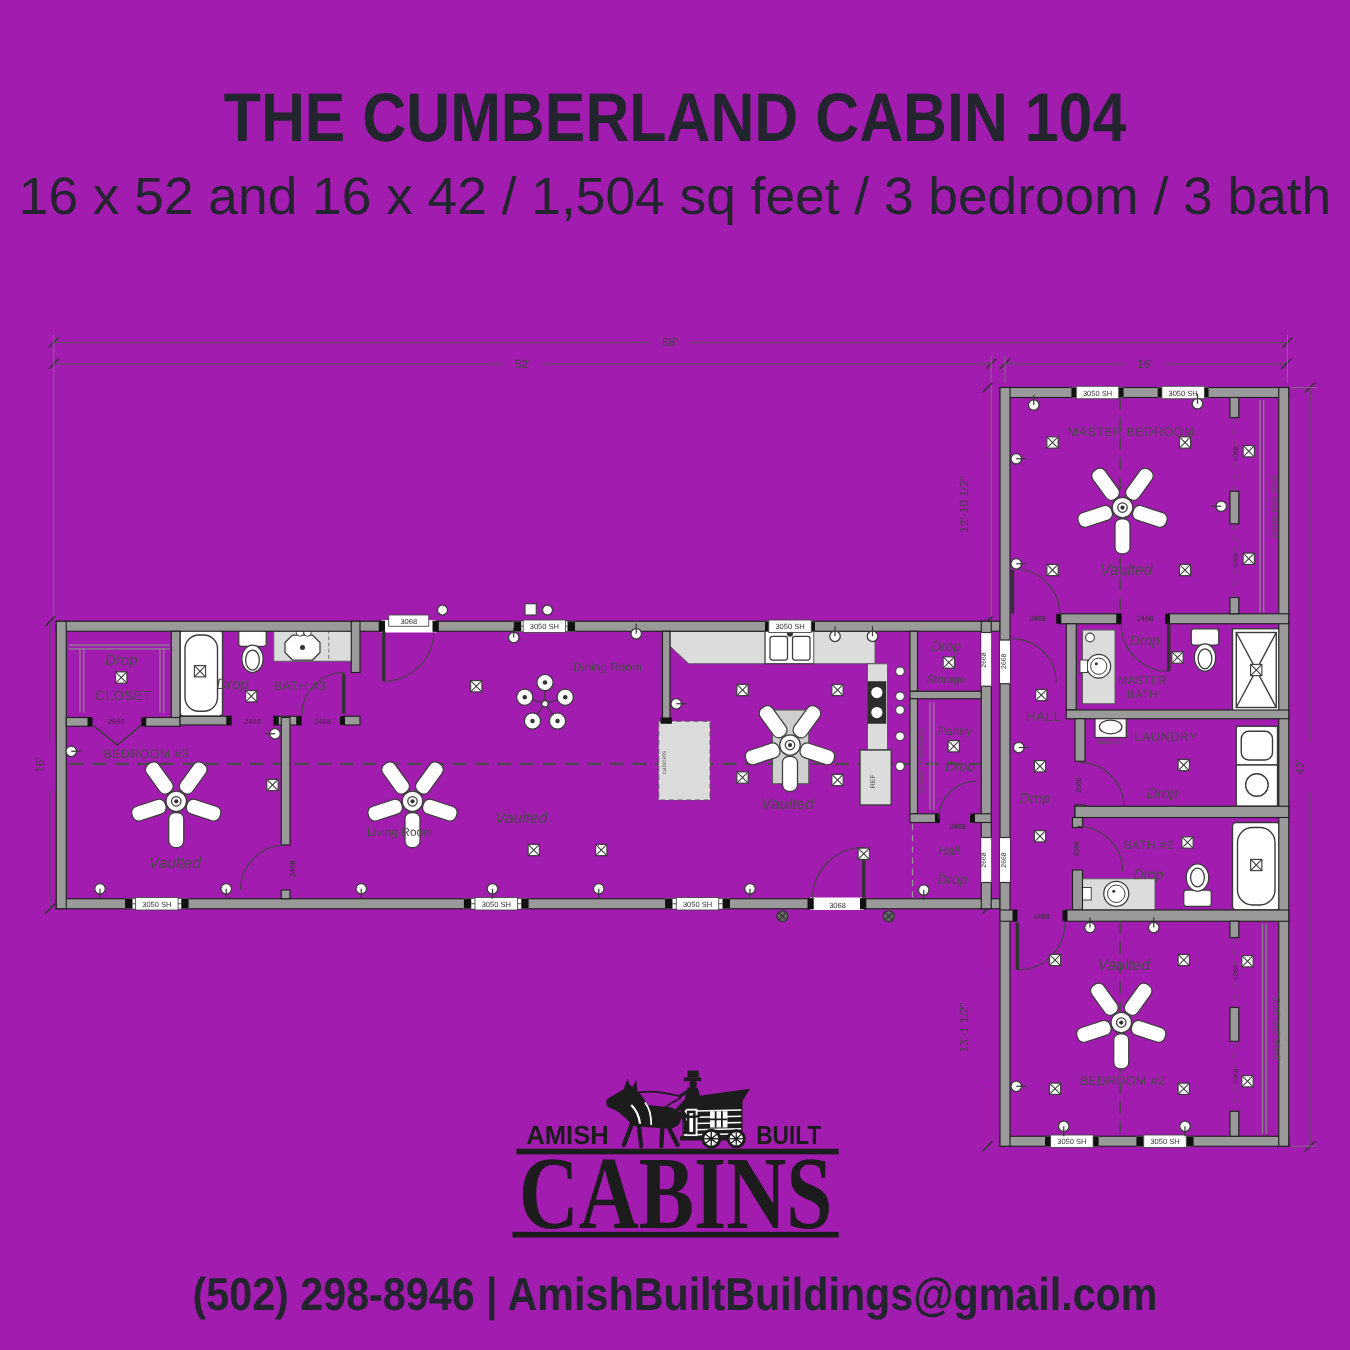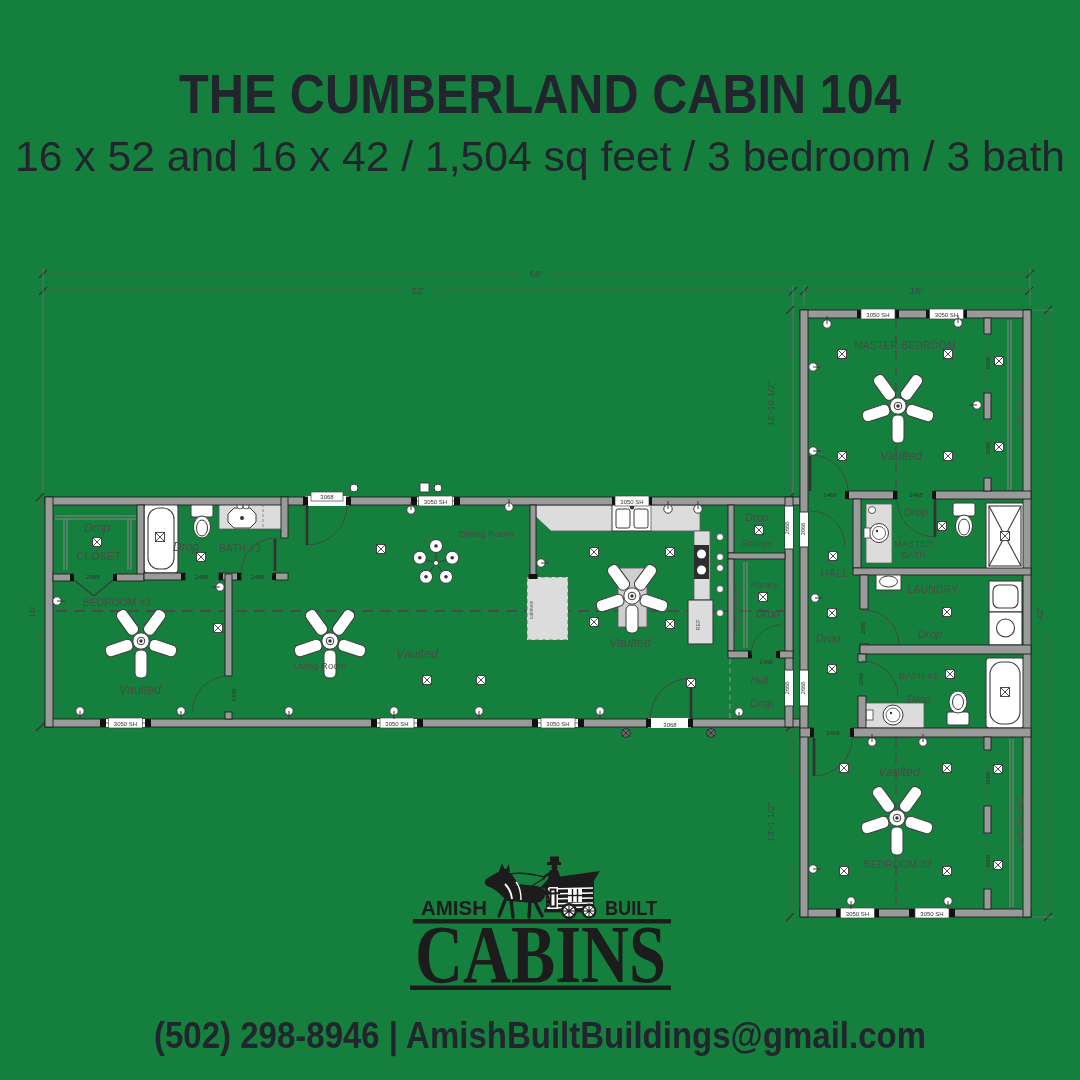--- a/index.html
+++ b/index.html
@@ -1,17 +1,17 @@
 <!DOCTYPE html>
 <html><head>
 <meta charset="utf-8">
 <title>The Cumberland Cabin 104</title>
 <style>
 html,body{margin:0;padding:0;background:#fff;}
-#page{width:1080px;height:1080px;position:relative;background:#15803d;overflow:hidden;}
+#page{width:1080px;height:1080px;position:relative;background:#a21caf;overflow:hidden;}
 </style>
 </head>
 <body>
 
 <div id="page">
 <svg width="1080" height="1080" viewBox="0 0 1080 1080" xmlns="http://www.w3.org/2000/svg">
 
 <text x="540" y="113" font-family="Liberation Sans, sans-serif" font-size="55" font-weight="bold" font-style="normal" text-anchor="middle" fill="#22252d" letter-spacing="0" textLength="722" lengthAdjust="spacingAndGlyphs">THE CUMBERLAND CABIN 104</text>
 
 <text x="540" y="171" font-family="Liberation Sans, sans-serif" font-size="42" font-weight="normal" font-style="normal" text-anchor="middle" fill="#22252d" letter-spacing="0" textLength="1050" lengthAdjust="spacingAndGlyphs">16 x 52 and 16 x 42 / 1,504 sq feet / 3 bedroom / 3 bath</text>

